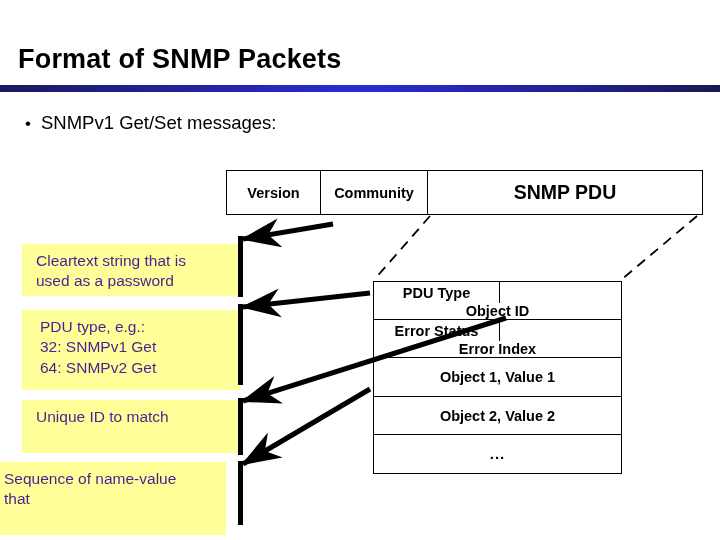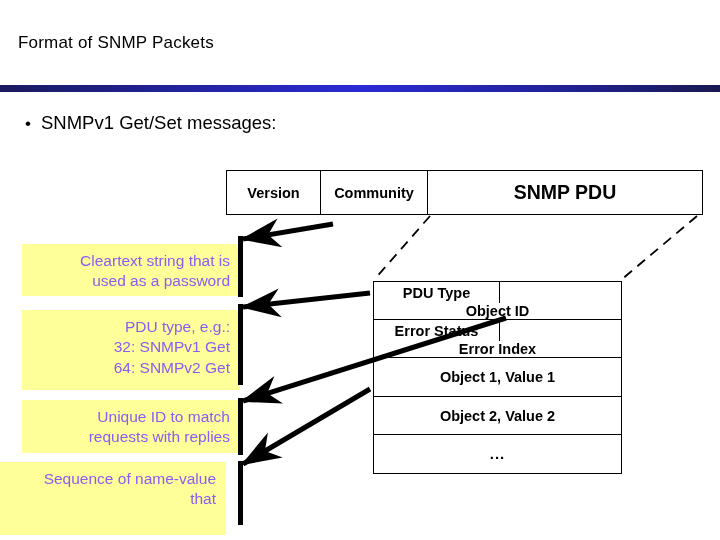--- a/index.html
+++ b/index.html
@@ -20,23 +20,23 @@
     position: absolute;
     left: 0; top: 0;
     width: 720px;
     height: 540px;
   }
 
   
   .title {
     position: absolute;
     left: 18px;
-    top: 33px;
-    font-size: 17px;
-    font-weight: normal;
+    top: 44px;
+    font-size: 27px;
+    font-weight: bold;
     letter-spacing: 0.2px;
     color: #000000;
     white-space: nowrap;
   }
 
   .title-rule {
     position: absolute;
     left: 0px;
     top: 85px;
     width: 720px;
@@ -153,22 +153,21 @@
   }
 
   
   .note {
     position: absolute;
     background: #ffff99;
     box-sizing: border-box;
     font-size: 15.5px;
     line-height: 1.32;
     padding: 7px 10px 7px 14px;
-    color: #8b5cf6;
-    text-align: right;
+    color: #4c1d95;
   }
   .note-1 {
     left: 22px; top: 244px;
     width: 218px; height: 52px;
   }
   .note-2 {
     left: 22px; top: 310px;
     width: 218px; height: 80px;
     padding-left: 18px;
   }
@@ -239,21 +238,20 @@
   </div>
 
   <div class="note note-2">
     <em>PDU type, e.g.:</em>
     <em>32: SNMPv1 Get</em>
     <em>64: SNMPv2 Get</em>
   </div>
 
   <div class="note note-3">
     <em>Unique ID to match</em>
-    <em>requests with replies</em>
   </div>
 
   <div class="note note-4">
     <em>Sequence of name-value</em>
     <em>that</em>
   </div>
 
   <svg class="overlay" viewBox="0 0 720 540">
     <defs>
       <marker id="ah" markerWidth="9" markerHeight="9" refX="7.5" refY="3.2" orient="auto" markerUnits="strokeWidth">

